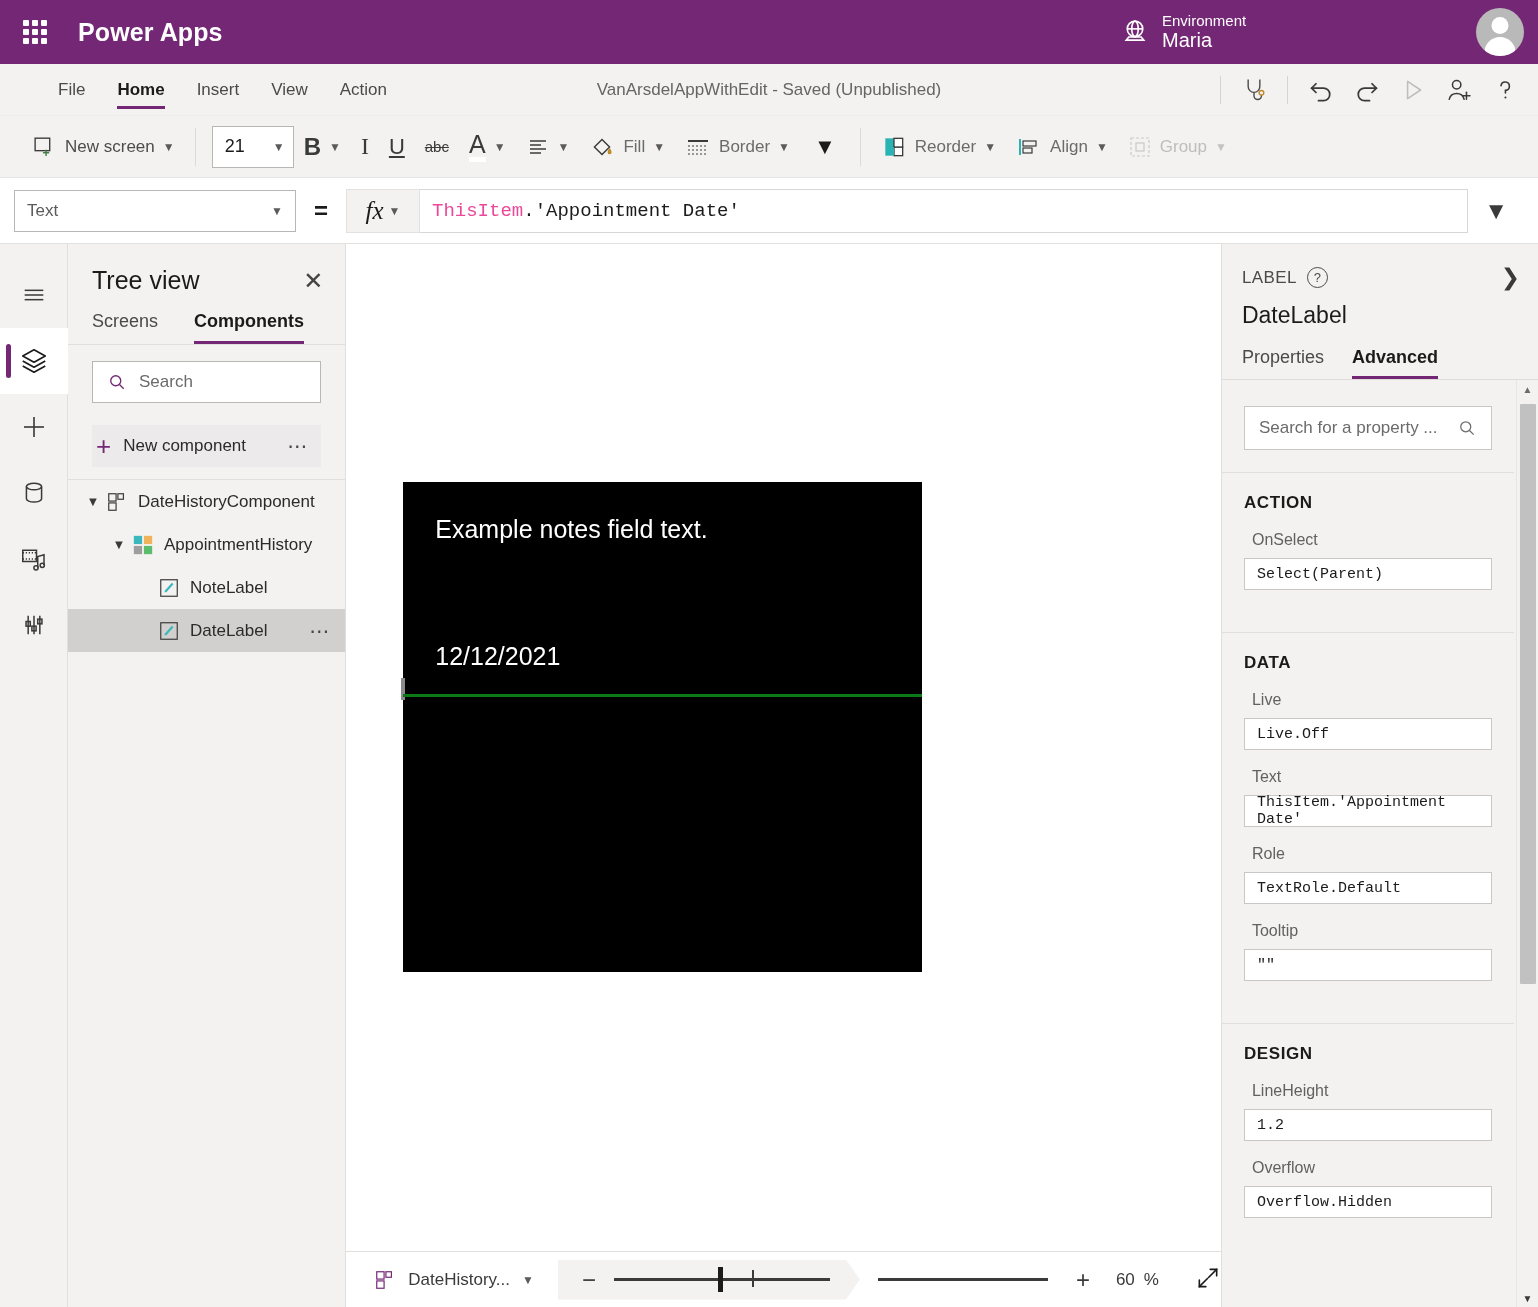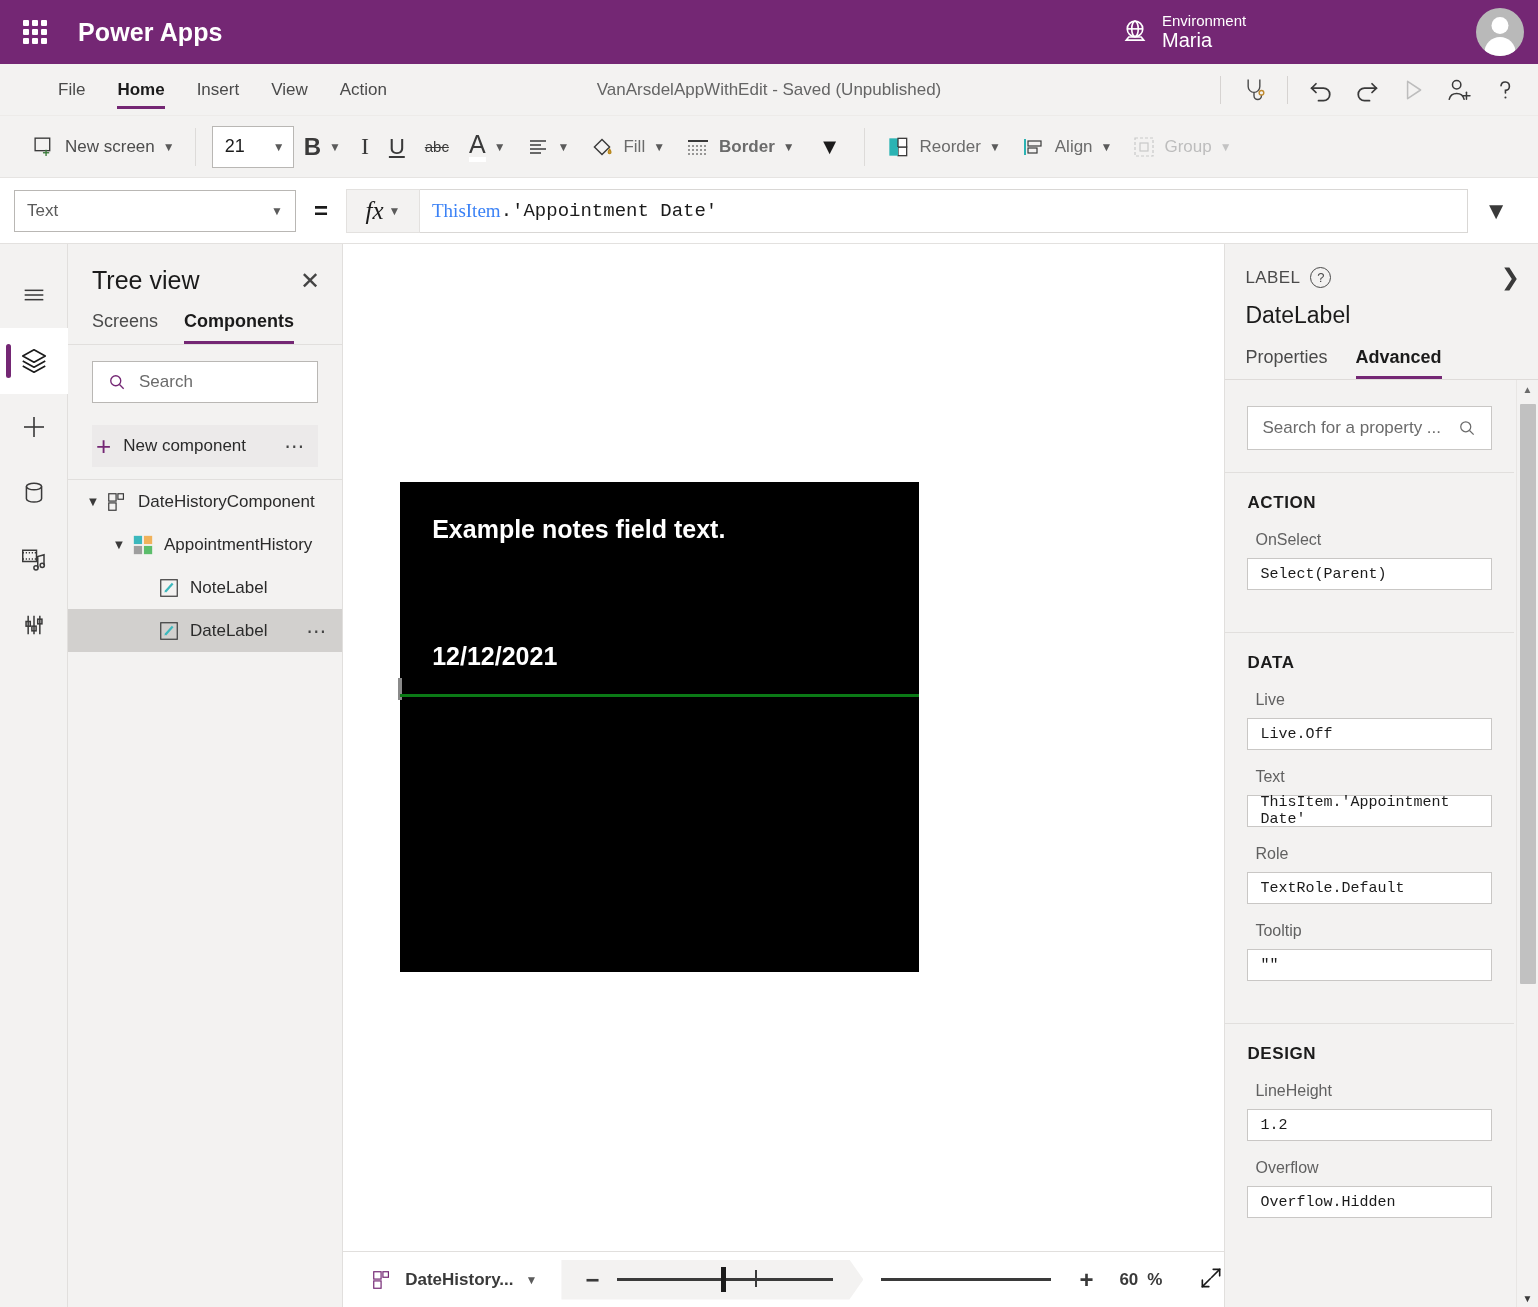--- a/index.html
+++ b/index.html
@@ -74,21 +74,21 @@
     display: flex; align-items: center; justify-content: space-between;
     padding: 0 12px; font-size: 17px; color: #5b5b5b; cursor: pointer; }
   .eq { font-size: 24px; font-weight: bold; color: #1b1b1b; padding: 0 18px; }
   .fx-box { width: 74px; height: 44px; background: #f3f2f1; border: 1px solid #e3e1df;
     display: flex; align-items: center; justify-content: center; gap: 5px; cursor: pointer; }
   .fx-glyph { font-family: "Liberation Serif", serif; font-style: italic;
     font-size: 25px; color: #1b1b1b; }
   .formula-input { flex: 1; height: 44px; border: 1px solid #d9d7d5; border-left: none;
     background: #fff; display: flex; align-items: center; padding-left: 12px;
     font-family: "Liberation Mono", monospace; font-size: 19px; cursor: text; }
-  .f-ident { color: #3b82f6; font-family: Liberation Serif, serif; }
+  .f-ident { color: #ec4899; }
   .f-plain { color: #1b1b1b; }
   .fb-chev { font-size: 24px; color: #3a3a3a; padding: 0 16px; cursor: pointer; }
 
   
   .main { display: flex; height: calc(1307px - 64px - 52px - 62px - 66px); }
 
   
   .rail { width: 68px; background: #f3f2f1; border-right: 1px solid #e1dfdd;
     display: flex; flex-direction: column; align-items: center; padding-top: 18px; }
   .rail-btn { width: 68px; height: 66px; display: flex; align-items: center;
@@ -97,21 +97,21 @@
   .rail-btn.active::before { content:""; position: absolute; left: 6px; top: 16px;
     width: 5px; height: 34px; background: #742774; border-radius: 3px; }
 
   
   .tree { width: 380px; background: #f3f2f1; border-right: 1px solid #e1dfdd;
     display: flex; flex-direction: column; }
   .tree-head { display: flex; align-items: center; justify-content: space-between;
     padding: 22px 22px 16px 24px; gap: 16px; }
   .tree-title { font-size: 25px; color: #1b1b1b; }
   .close-x { font-size: 24px; color: #444; cursor: pointer; line-height: 1; }
-  .tree-tabs { display: flex; padding: 0 24px; gap: 26px;
+  .tree-tabs { display: flex; padding: 0 24px; gap: 36px;
     border-bottom: 1px solid #e1dfdd; }
   .tree-tab { font-size: 18px; color: #4a4a4a; padding-bottom: 12px; cursor: pointer;
     position: relative; }
   .tree-tab.active { color: #1b1b1b; font-weight: bold; }
   .tree-tab.active::after { content:""; position: absolute; left: 0; right: 0;
     bottom: 0; height: 3px; background: #742774; }
   .search-wrap { padding: 16px 24px 12px 24px; }
   .search-box { height: 42px; background: #ffffff; border: 1px solid #b9b7b4;
     display: flex; align-items: center; gap: 12px; padding: 0 14px; cursor: text; }
   .search-ph { font-size: 17px; color: #6b6b6b; }
@@ -125,21 +125,21 @@
   .tree-list { border-top: 1px solid #e1dfdd; margin-top: 12px; }
   .tree-row { display: flex; align-items: center; height: 43px; cursor: pointer;
     padding-right: 14px; position: relative; }
   .tree-row.selected { background: #d2d0ce; }
   .tw-chev { width: 26px; text-align: center; font-size: 13px; color: #3a3a3a; }
   .tree-label { font-size: 17px; color: #2b2b2b; margin-left: 10px; flex: 1; }
   .row-ellipsis { font-size: 20px; color: #444; letter-spacing: 2px; }
 
   
   .canvas-area { flex: 1; background: #fef9c3; position: relative;
-    display: flex; flex-direction: column; font-weight: bold; }
+    display: flex; flex-direction: column; }
   .canvas-stage { flex: 1; position: relative; background: #ffffff; }
   .phone { position: absolute; left: 57px; top: 238px; width: 519px; height: 490px;
     background: #000000; }
   .note-text { position: absolute; left: 32px; top: 33px; color: #ffffff;
     font-size: 25px; }
   .date-text { position: absolute; left: 32px; top: 160px; color: #ffffff;
     font-size: 25px; }
   .green-line { position: absolute; left: 0; right: 0; top: 212px;
     height: 3px; background: #0b7a16; }
   .sel-handle { position: absolute; left: -2px; top: 196px; width: 4px; height: 22px;
@@ -359,21 +359,21 @@
     <span style="color:#6b6b6b;">Fill</span>
     <span class="chev">▼</span>
   </div>
   <div class="tb-btn">
     <svg width="26" height="22" viewBox="0 0 26 22" stroke="#3a3a3a" stroke-width="1.2">
       <line x1="3" y1="5" x2="23" y2="5" stroke-width="2"></line>
       <line x1="3" y1="10" x2="23" y2="10" stroke-dasharray="2 2"></line>
       <line x1="3" y1="14" x2="23" y2="14" stroke-dasharray="2 2"></line>
       <line x1="3" y1="18" x2="23" y2="18" stroke-dasharray="2 2"></line>
     </svg>
-    <span style="color:#6b6b6b;font-weight:bold;">Border</span>
+    <span style="color:#6b6b6b;">Border</span>
     <span class="chev">▼</span>
   </div>
   <div class="bigchev">▼</div>
   <div class="tb-sep"></div>
   <div class="tb-btn">
     <svg width="26" height="26" viewBox="0 0 24 24" fill="none" stroke="#3a3a3a" stroke-width="1.2">
       <rect x="4" y="4" width="8" height="8" fill="#2bb3b3" stroke="none"></rect>
       <rect x="12" y="12" width="8" height="8" fill="#ffffff" stroke="#3a3a3a"></rect>
       <rect x="12" y="4" width="8" height="8" fill="#ffffff" stroke="#3a3a3a"></rect>
       <rect x="4" y="12" width="8" height="8" fill="#2bb3b3" stroke="none"></rect>

